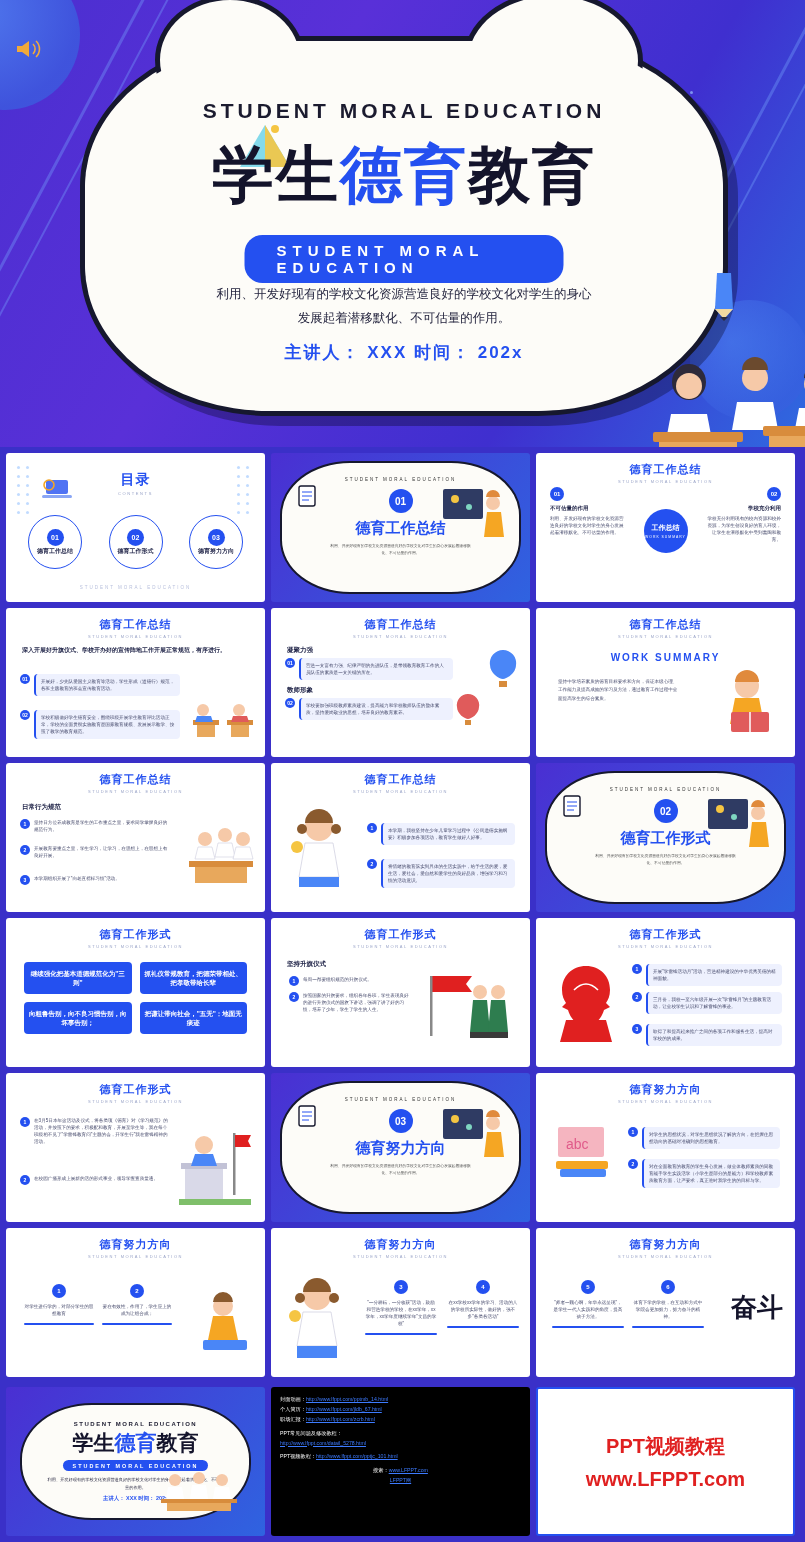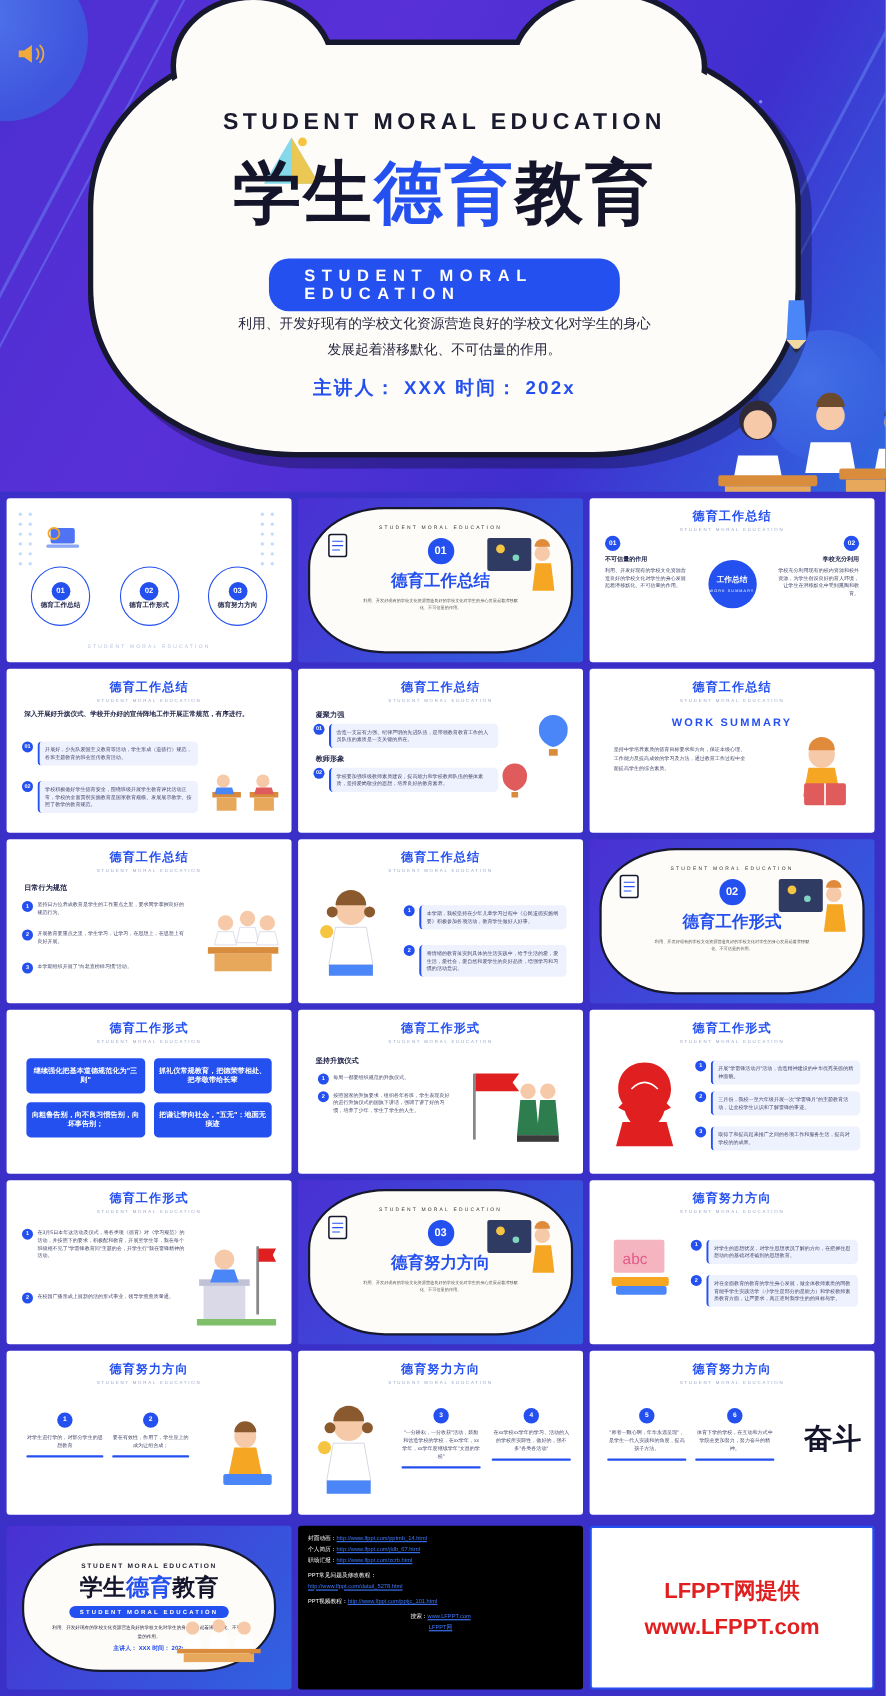--- a/index.html
+++ b/index.html
@@ -315,20 +315,24 @@
           <i></i>
           <i></i>
           <i></i>
           <i></i>
         </div>
       <svg style="position:absolute;left:36px;top:24px;width:30px;height:24px" viewBox="0 0 30 24">
         <rect x="4" y="3" width="22" height="14" rx="2" fill="#2450f0" opacity=".8"></rect>
         <rect x="0" y="18" width="30" height="3" rx="1.5" fill="#8aa6f5"></rect>
         <circle cx="7" cy="8" r="5" fill="none" stroke="#f5a623" stroke-width="1.6"></circle>
       </svg>
+      <div class="s-head" style="padding-top:18px;">
+        <div class="s-title" style="font-size:14px;">目录</div>
+        <div class="s-sub">CONTENTS</div>
+      </div>
       <div style="position:absolute;left:22px;right:22px;top:62px;display:flex;justify-content:space-between;">
         <div class="toc-circle">
           <div class="toc-num">01</div>
           <div class="toc-lbl">德育工作总结</div>
         </div>
         <div class="toc-circle">
           <div class="toc-num">02</div>
           <div class="toc-lbl">德育工作形式</div>
         </div>
         <div class="toc-circle">
@@ -753,18 +757,18 @@
       <div class="ln"><span>个人简历：</span><a href="#">http://www.lfppt.com/jldb_67.html</a></div>
       <div class="ln"><span>职场汇报：</span><a href="#">http://www.lfppt.com/zcrb.html</a></div>
       <div class="ln" style="margin-top:4px"><span>PPT常见问题及修改教程：</span></div>
       <div class="ln"><a href="#">http://www.lfppt.com/datail_5278.html</a></div>
       <div class="ln" style="margin-top:4px"><span>PPT视频教程：</span><a href="#">http://www.lfppt.com/pptjc_101.html</a></div>
       <div class="ln" style="text-align:center;margin-top:4px"><span>搜索：</span><a href="#">www.LFPPT.com</a></div>
       <div class="ln" style="text-align:center"><a href="#">LFPPT网</a></div>
     </div>
 
     <div class="fin fin3">
-      <div class="l1">LFPPT网提供</div>
+      <div class="l1">PPT视频教程</div>
       <div class="l2">www.LFPPT.com</div>
     </div>
   </div>
 
 </div>
 
 </body></html>

